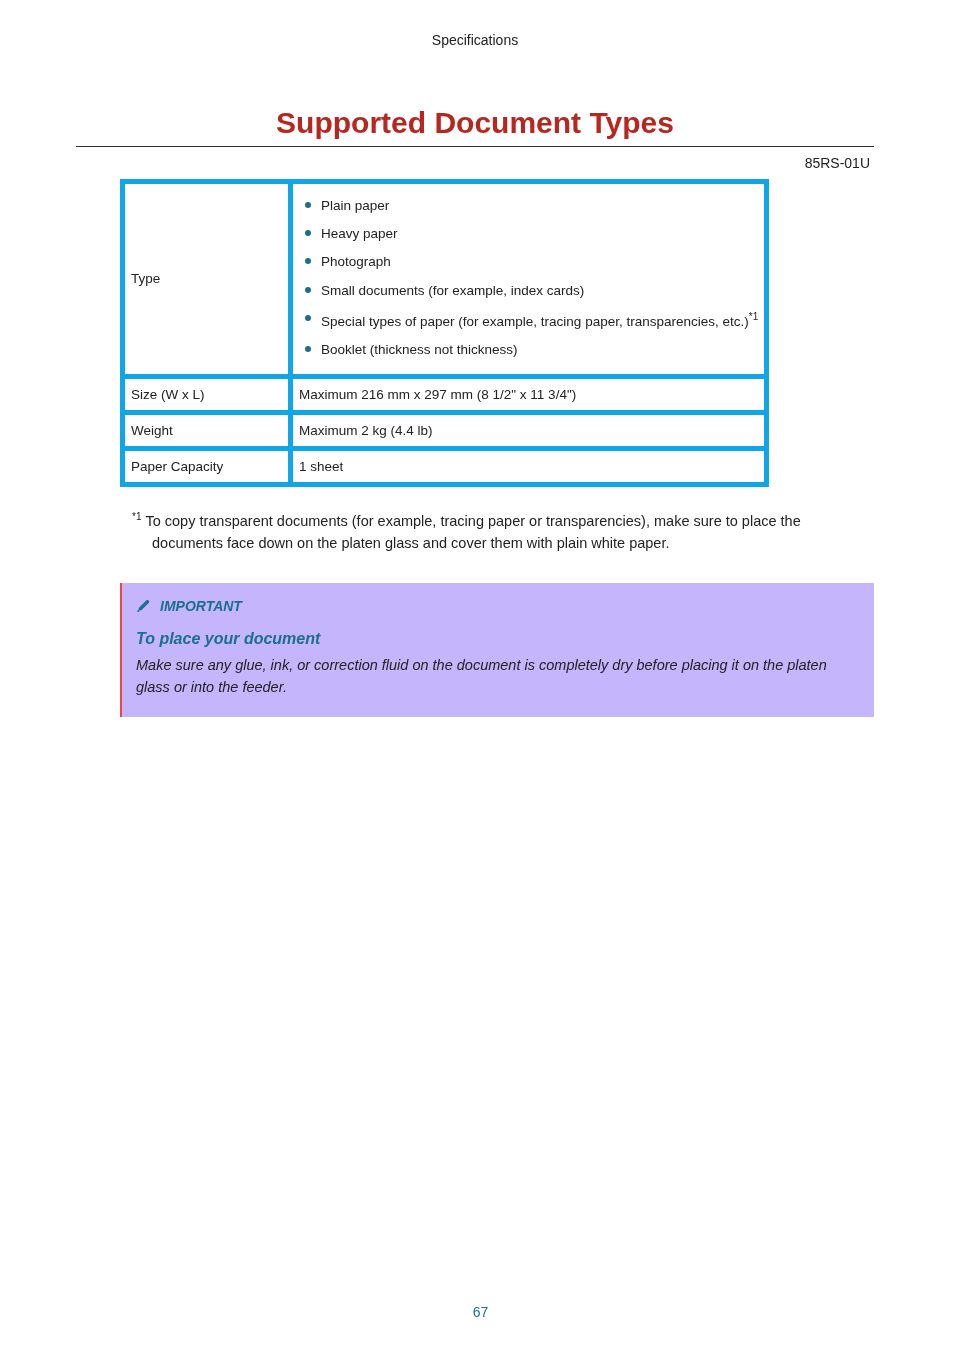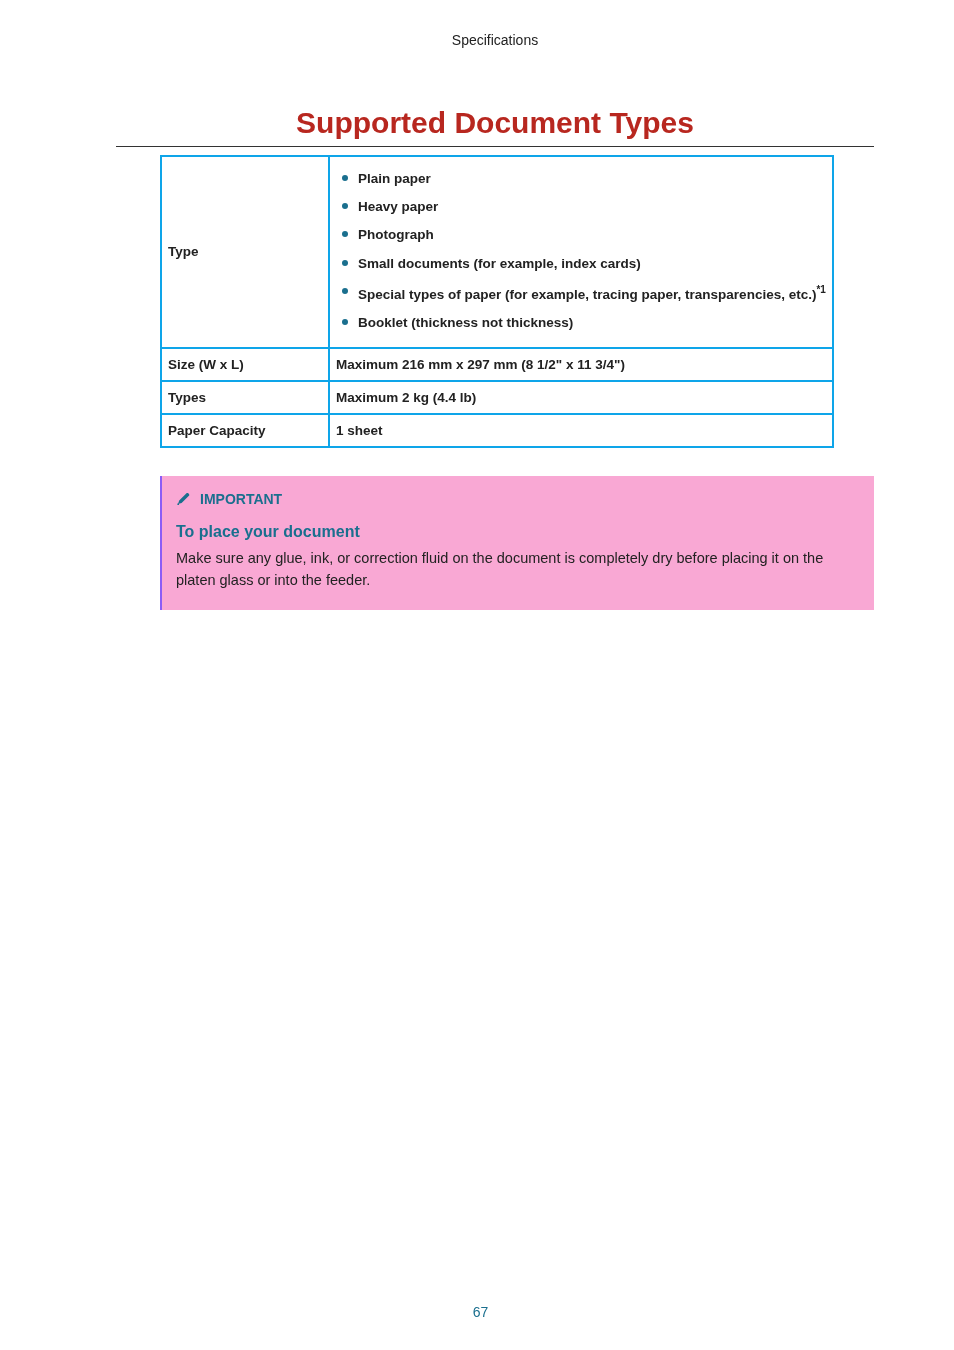--- a/index.html
+++ b/index.html
@@ -1,49 +1,50 @@
 <!DOCTYPE html>
 <html><head>
   <meta charset="utf-8">
   <style>
     * { box-sizing: border-box; margin: 0; padding: 0; }
     html, body { width: 954px; height: 1350px; background: #fff; font-family: "Segoe UI", "Helvetica Neue", Arial, sans-serif; color: #222; }
-    .page { position: relative; width: 954px; height: 1350px; padding: 40px 80px 40px 116px; }
+    .page { position: relative; width: 954px; height: 1350px; padding: 40px 80px 40px 76px; }
     .section-header { text-align: center; font-size: 14px; color: #222; margin-top: -8px; margin-bottom: 58px; }
     .main-title { font-size: 30px; font-weight: 700; color: #b8271f; padding-bottom: 6px; border-bottom: 1px solid #333; margin-bottom: 8px; text-align: center; }
     .doc-code { text-align: right; font-size: 14px; color: #222; margin-bottom: 8px; padding-right: 4px; }
 
     .spec-table { border-collapse: collapse; margin-left: 44px; }
-    .spec-table td { border: 2px solid #0ea5e9; font-size: 13.5px; color: #222; vertical-align: middle; font-weight: bold; }
+    .spec-table td { border: 5px solid #0ea5e9; font-size: 13.5px; color: #222; vertical-align: middle; }
     .spec-table td.label { width: 168px; padding: 8px 6px; }
     .spec-table td.value { padding: 8px 6px 8px 6px; }
     .spec-table td.value.list { padding: 8px 6px 10px 6px; }
     .type-list { list-style: none; }
     .type-list li { position: relative; padding: 5px 0 5px 22px; line-height: 1.35; white-space: nowrap; }
     .type-list li::before { content: ""; position: absolute; left: 6px; top: 10px; width: 6px; height: 6px; background: #1a6f8e; border-radius: 50%; }
     .sup-ref { font-size: 10px; vertical-align: super; }
 
     .footnote { margin: 22px 0 0 56px; padding-right: 10px; font-size: 14.5px; color: #222; line-height: 1.55; text-indent: -20px; padding-left: 20px; }
     .footnote .sup-mark { font-size: 10px; vertical-align: super; margin-right: 4px; }
 
-    .important-block { margin-top: 28px; margin-left: 44px; margin-right: 0; background: #f9a8d4; border-left: 2px solid #8b5cf6; padding: 14px 18px 18px 14px; }
+    .important-block { margin-top: 28px; margin-left: 44px; margin-right: 0; background: #c4b5fd; border-left: 2px solid #ef4444; padding: 14px 18px 18px 14px; font-style: italic; }
     .important-label { display: flex; align-items: center; color: #1a6f8e; font-weight: 700; font-size: 14px; margin-bottom: 14px; }
     .important-label .pen-icon { margin-right: 8px; }
     .subheading { color: #1a6f8e; font-weight: 700; font-size: 16px; margin-bottom: 6px; }
     .important-body { font-size: 14.5px; color: #222; line-height: 1.55; }
 
     .page-number { position: absolute; bottom: 30px; left: 7px; right: 0; text-align: center; font-size: 14px; color: #1a6f8e; }
   </style>
 </head>
 <body>
 
 <div class="page">
   <div class="section-header">Specifications</div>
 
   <h1 class="main-title">Supported Document Types</h1>
+  <div class="doc-code">85RS-01U</div>
 
   <table class="spec-table">
     <tbody>
         <tr>
       <td class="label">Type</td>
       <td class="value list">
         <ul class="type-list">
           <li>Plain paper</li>
           <li>Heavy paper</li>
           <li>Photograph</li>
@@ -51,30 +52,33 @@
           <li><span>Special types of paper (for example, tracing paper, transparencies, etc.)</span><span class="sup-ref">*1</span></li>
           <li>Booklet (thickness not thickness)</li>
         </ul>
       </td>
     </tr>
     <tr>
       <td class="label">Size (W x L)</td>
       <td class="value">Maximum 216 mm x 297 mm (8 1/2" x 11 3/4")</td>
     </tr>
     <tr>
-      <td class="label">Types</td>
+      <td class="label">Weight</td>
       <td class="value">Maximum 2 kg (4.4 lb)</td>
     </tr>
     <tr>
       <td class="label">Paper Capacity</td>
       <td class="value">1 sheet</td>
     </tr>
   </tbody>
     </table>
 
+  <p class="footnote">
+    <span class="sup-mark">*1</span><span>To copy transparent documents (for example, tracing paper or transparencies), make sure to place the documents face down on the platen glass and cover them with plain white paper.</span>
+  </p>
 
   <div class="important-block">
     <div class="important-label">
       <span class="pen-icon">
         <svg width="16" height="16" viewBox="0 0 16 16">
           <path d="M2 14 L3.2 10.6 L10.5 3.3 C11 2.8 11.8 2.8 12.3 3.3 L12.9 3.9 C13.4 4.4 13.4 5.2 12.9 5.7 L5.6 13 L2 14 Z" fill="#1a6f8e"></path>
           <circle cx="2.2" cy="14.2" r="0.9" fill="#1a6f8e"></circle>
         </svg>
       </span>
       <span>IMPORTANT</span>

